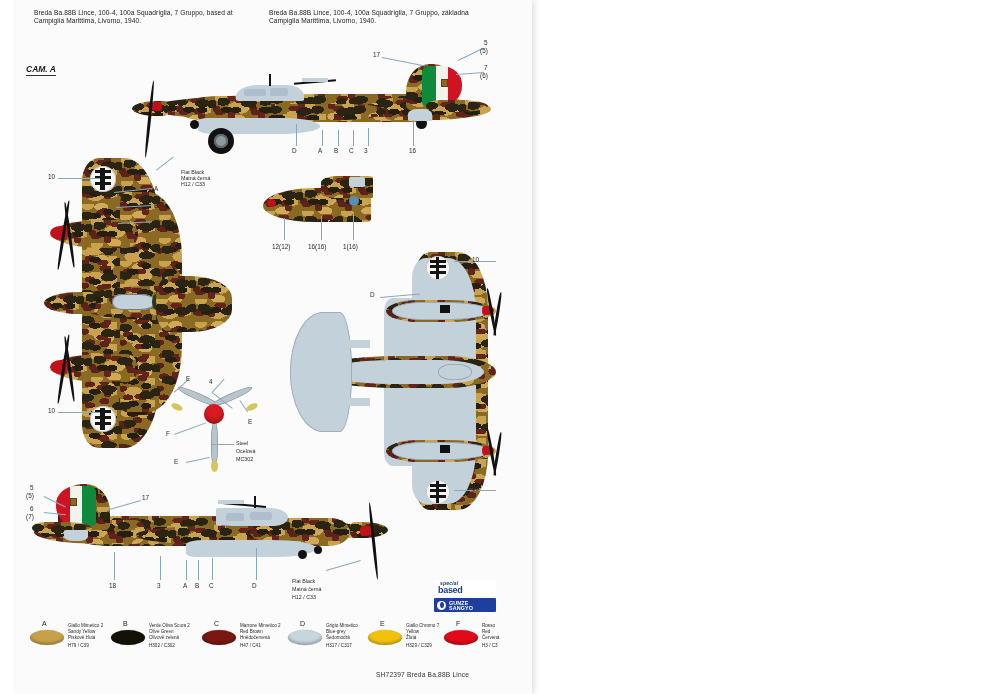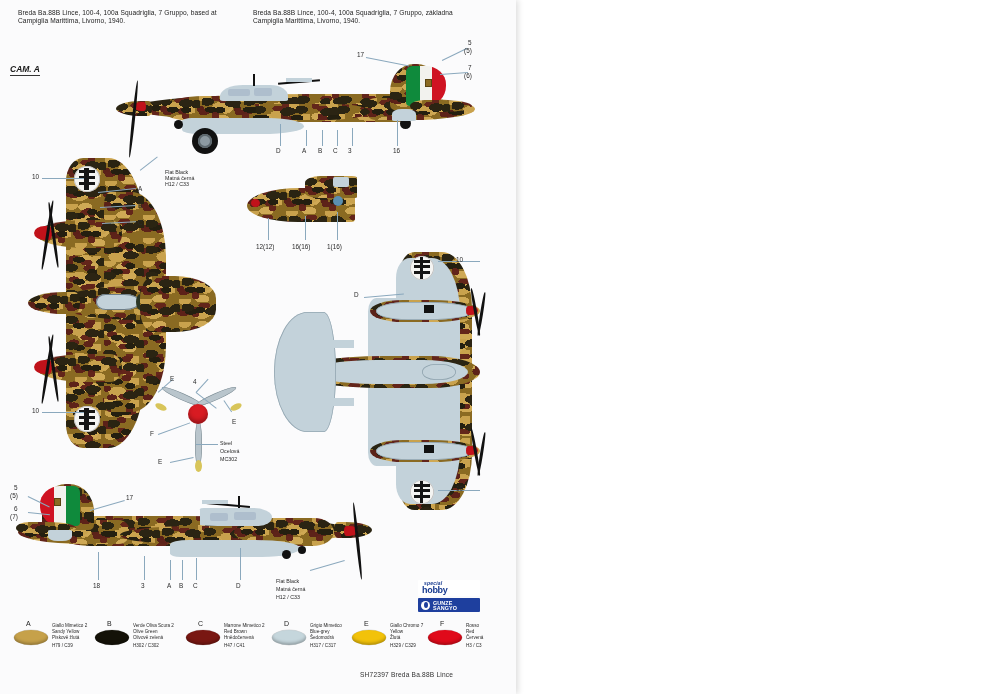--- a/index.html
+++ b/index.html
@@ -4,21 +4,21 @@
 <style>
   html,body{margin:0;padding:0;}
   body{
     width:1000px;height:694px;
     background:#ffffff;
     font-family:"Liberation Sans","DejaVu Sans",sans-serif;
     overflow:hidden;
     position:relative;
   }
   #sheet{
-    position:absolute;left:0;top:0;width:516px;height:694px;
+    position:absolute;left:16px;top:0;width:516px;height:694px;
     background:#fbfbfc;
     box-shadow:2px 0 6px rgba(0,0,0,0.14);
     overflow:hidden;
   }
   #outside{
     position:absolute;left:516px;top:0;width:484px;height:694px;
     background:#ffffff;
   }
   .txt{position:absolute;color:#222;letter-spacing:.1px;}
   .hdr{font-size:6.6px;line-height:8.2px;}
@@ -421,21 +421,21 @@
   <div class="lbl" style="left:236px;top:582px;">D</div>
 
   <div class="ldr" style="left:310px;top:570px;width:36px;transform:rotate(-16deg);"></div>
   <div class="note" style="left:276px;top:578px;">Flat Black</div>
   <div class="note" style="left:276px;top:586px;">Matná černá</div>
   <div class="note" style="left:276px;top:594px;">H12 / C33</div>
 
   <div id="logos">
     <div class="lgA">
       <div class="s1">special</div>
-      <div class="s2">hobby</div>
+      <div class="s2">based</div>
     </div>
     <div class="lgB">
       <div class="c"></div>
       <div class="t1">GUNZE</div>
       <div class="t2">SANGYO</div>
     </div>
   </div>
 
   <div id="legend">
 

